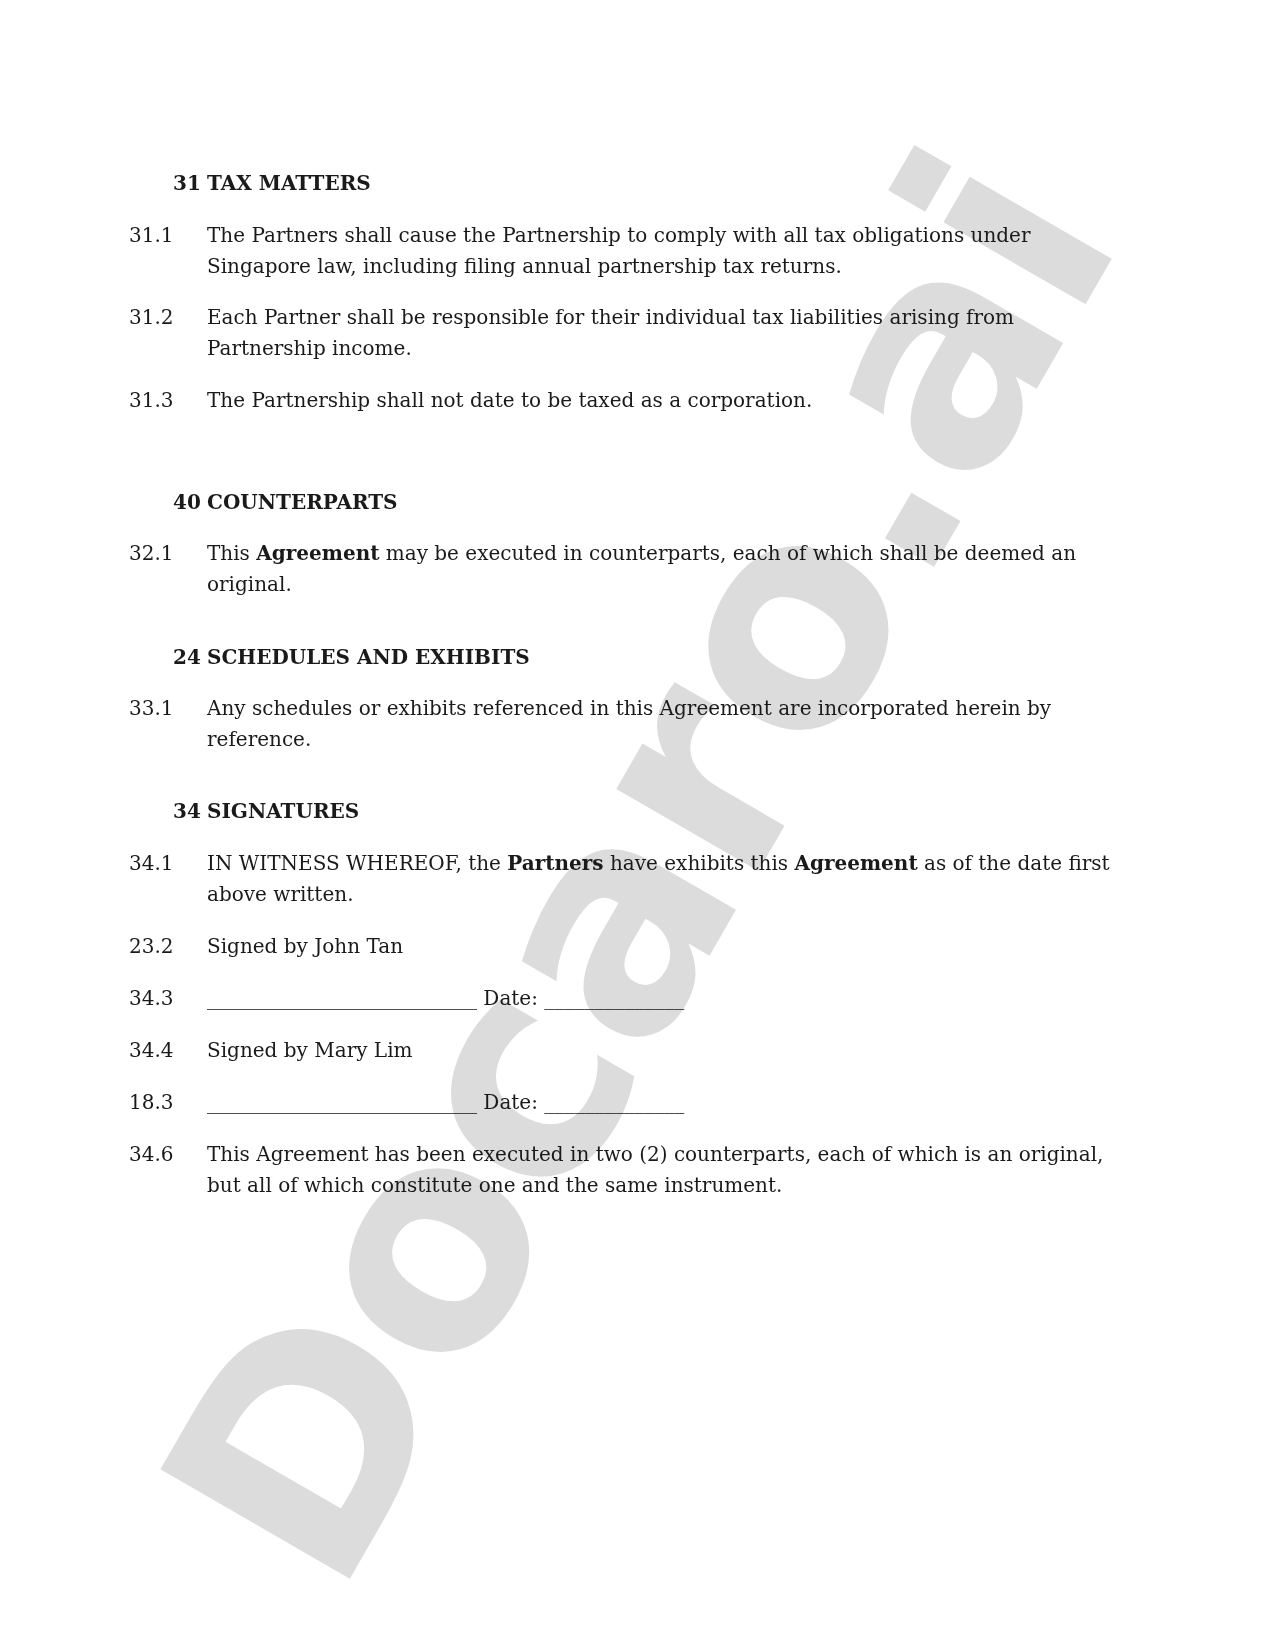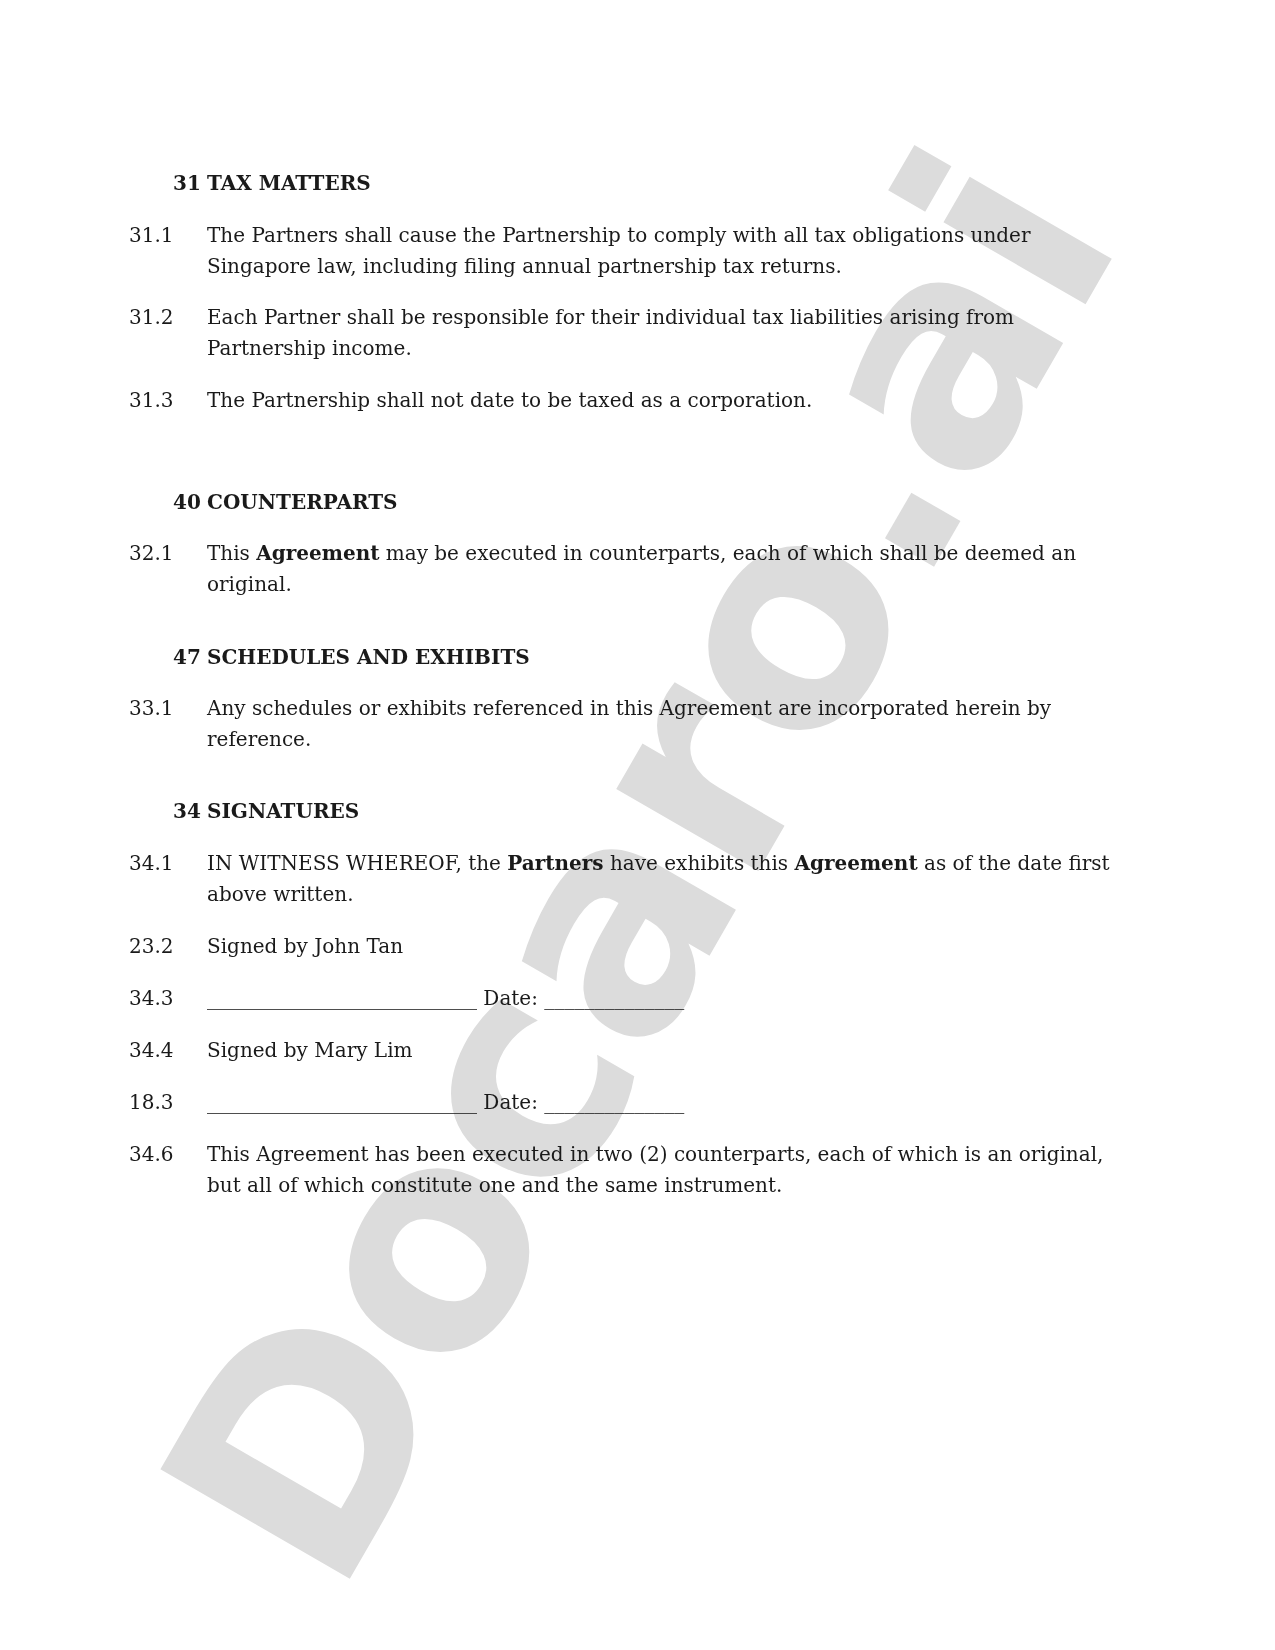--- a/index.html
+++ b/index.html
@@ -45,21 +45,21 @@
   <div class="heading" style="top:490px;">
     <span class="num">40</span>
     <span class="title">COUNTERPARTS</span>
   </div>
   <div class="clause" style="top:538px;">
     <span class="num">32.1</span>
     <span class="text"><span>This </span><b>Agreement</b><span> may be executed in counterparts, each of which shall be deemed an original.</span></span>
   </div>
 
   <div class="heading" style="top:645px;">
-    <span class="num">47</span>
+    <span class="num">24</span>
     <span class="title">SCHEDULES AND EXHIBITS</span>
   </div>
   <div class="clause" style="top:693px;">
     <span class="num">33.1</span>
     <span class="text">Any schedules or exhibits referenced in this Agreement are incorporated herein by reference.</span>
   </div>
 
   <div class="heading" style="top:799px;">
     <span class="num">34</span>
     <span class="title">SIGNATURES</span>

